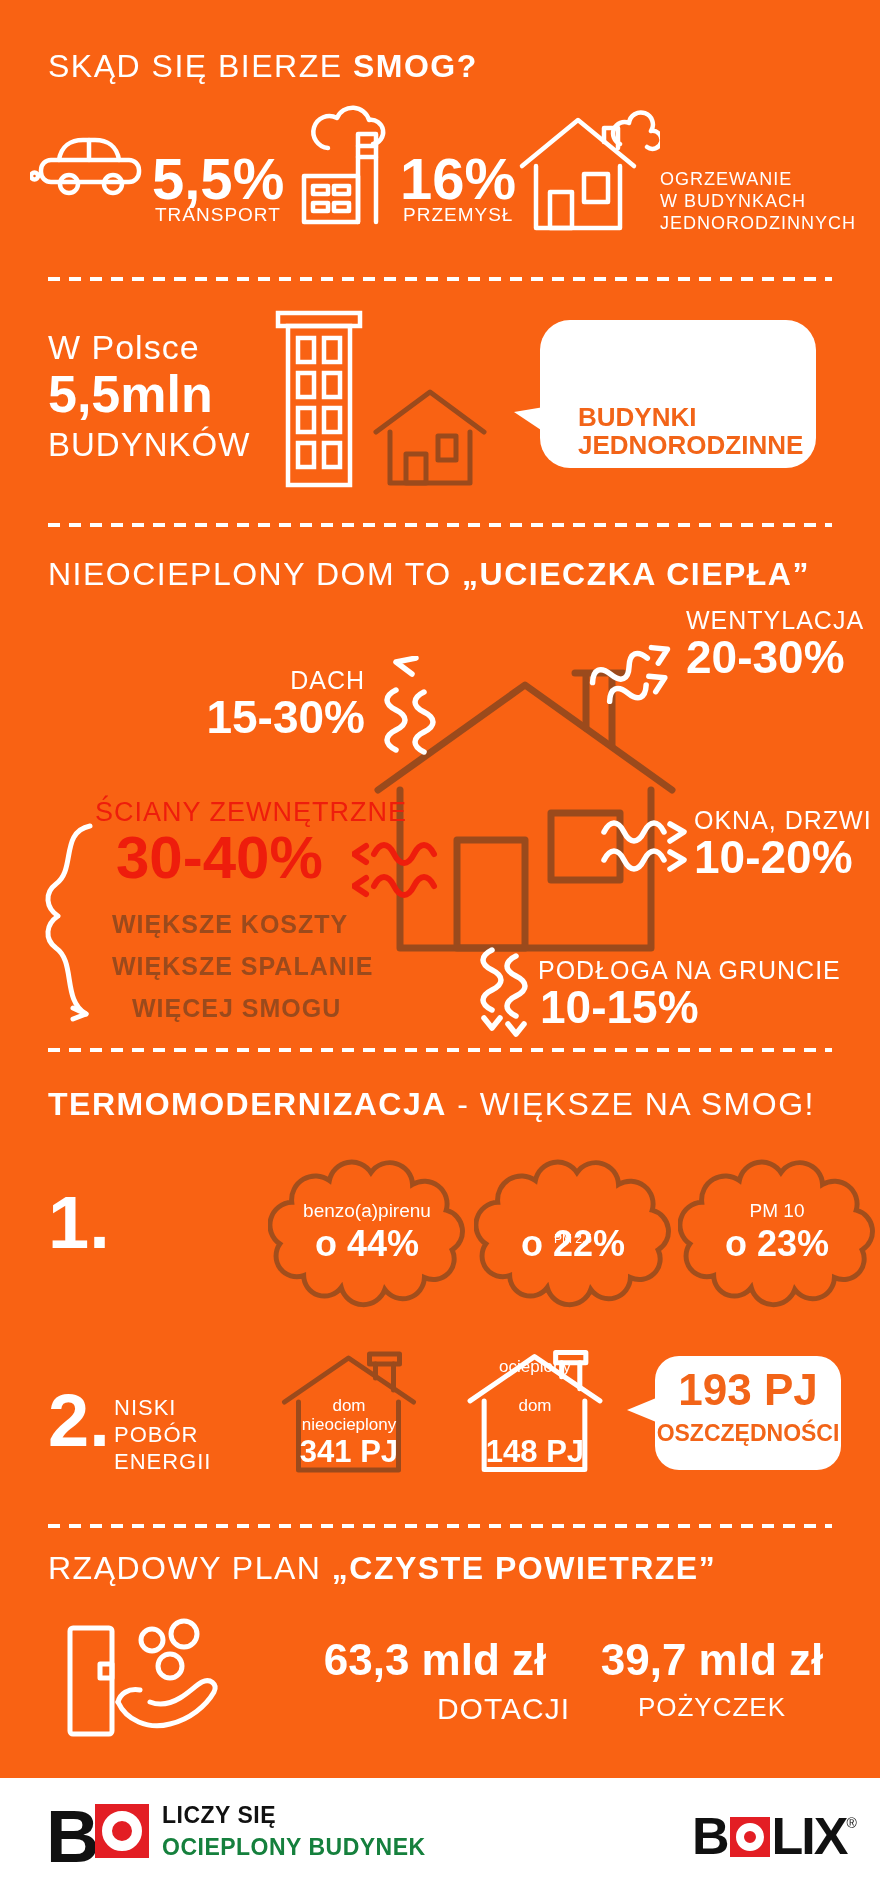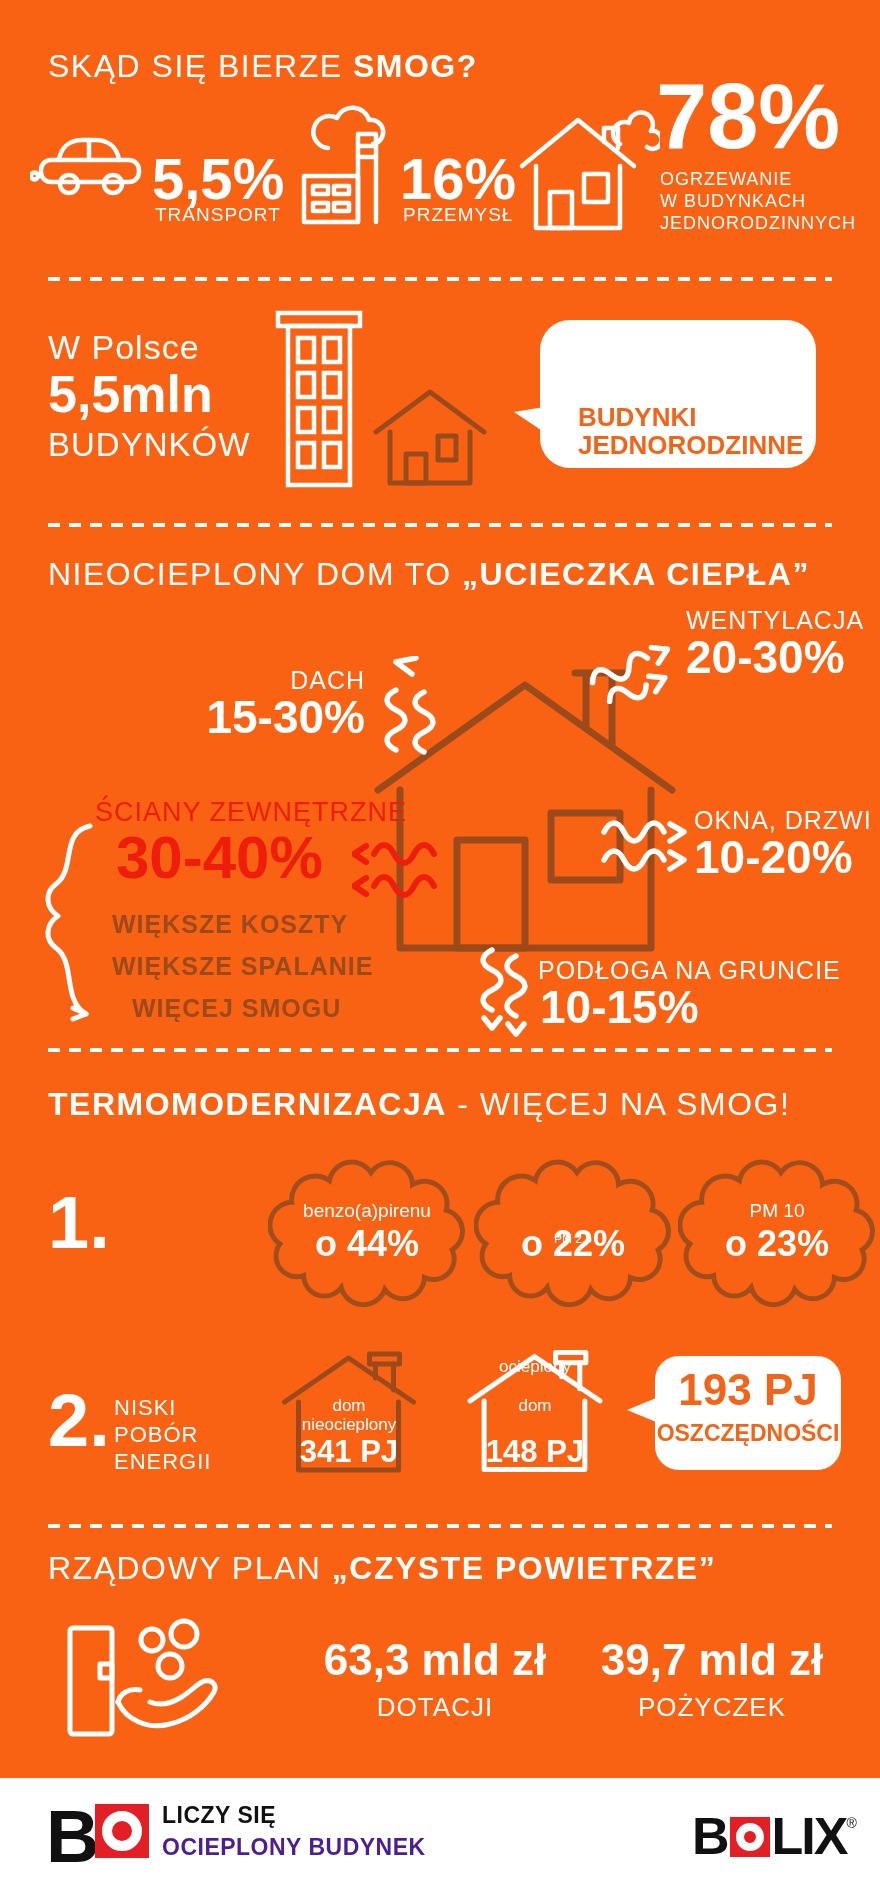--- a/index.html
+++ b/index.html
@@ -62,21 +62,20 @@
   <svg class="abs" style="left:516px;top:108px;" width="144" height="124" viewBox="0 0 144 124">
     <g fill="none" stroke="#fff" stroke-width="4.5" stroke-linecap="round" stroke-linejoin="round">
       <path d="M6 58 L62 12 L118 58"></path>
       <path d="M20 58 V120 H104 V58"></path>
       <rect x="34" y="84" width="22" height="36"></rect>
       <rect x="68" y="66" width="24" height="28"></rect>
       <path d="M88 34 V20 H102 V40"></path>
       <path d="M104 36 A11 11 0 1 1 113 15 A12 12 0 1 1 135 23 A9 9 0 1 1 131 39"></path>
     </g>
   </svg>
-  <div class="abs big" style="left:656px;top:70px;font-size:92px;">78%</div>
   <div class="abs lbl" style="left:660px;top:168px;font-size:18px;line-height:22px;">
     <div>OGRZEWANIE</div>
     <div>W BUDYNKACH</div>
     <div>JEDNORODZINNYCH</div>
   </div>
 
   <div class="dash" style="top:277px;"></div>
 
   <div class="abs" style="left:48px;top:328px;font-size:34px;letter-spacing:1px;">W Polsce</div>
   <div class="abs big" style="left:48px;top:368px;font-size:52px;">5,5mln</div>
@@ -190,21 +189,21 @@
       <path d="M8 72 L16 82 L24 72"></path>
       <path d="M40 10 C28 16 28 24 40 30 C52 36 52 44 40 50 C28 56 28 64 40 70"></path>
       <path d="M32 78 L40 88 L48 78"></path>
     </g>
   </svg>
 
   <div class="dash" style="top:1048px;"></div>
 
   <div class="abs ttl" style="left:48px;top:1086px;">
     <b>TERMOMODERNIZACJA</b>
-    <span>- WIĘCEJ NA SMOG!</span>
+    <span>- WIĘKSZE NA SMOG!</span>
   </div>
 
   <div class="abs big" style="left:48px;top:1186px;font-size:74px;">1.</div>
 
   <svg class="abs" style="left:268px;top:1158px;" width="198" height="150" viewBox="0 0 200 150">
     <path fill="none" stroke="#A24E1C" stroke-width="5" d="M36 118 A21 21 0 0 1 12 86 A23 23 0 0 1 24 44 A24 24 0 0 1 62 22 A23 23 0 0 1 104 14 A23 23 0 0 1 146 26 A23 23 0 0 1 180 52 A22 22 0 0 1 186 92 A21 21 0 0 1 158 120 A22 22 0 0 1 118 132 A23 23 0 0 1 74 130 A21 21 0 0 1 36 118 Z"></path>
   </svg>
   <div class="cloud-txt" style="left:268px;top:1200px;width:198px;font-size:19px;">benzo(a)pirenu</div>
   <div class="cloud-txt big" style="left:268px;top:1226px;width:198px;font-size:36px;">o 44%</div>
 
@@ -270,31 +269,31 @@
       <rect x="40" y="48" width="12" height="14"></rect>
       <circle cx="92" cy="24" r="11"></circle>
       <circle cx="124" cy="18" r="13"></circle>
       <circle cx="110" cy="50" r="12"></circle>
       <path d="M58 86 C66 104 88 114 110 108 C130 103 146 90 154 76 C158 68 150 62 142 66 C136 69 130 76 120 82 C110 88 100 90 90 86"></path>
       <path d="M58 86 C60 78 68 72 80 74"></path>
     </g>
   </svg>
 
   <div class="abs big" style="left:300px;top:1638px;width:270px;text-align:center;font-size:44px;">63,3 mld zł</div>
-  <div class="abs lbl" style="left:300px;top:1692px;width:270px;text-align:center;font-size:26px;">DOTACJI</div>
+  <div class="abs lbl" style="left:300px;top:1692px;width:270px;text-align:right;font-size:30px;">DOTACJI</div>
   <div class="abs big" style="left:582px;top:1638px;width:260px;text-align:center;font-size:44px;">39,7 mld zł</div>
   <div class="abs lbl" style="left:582px;top:1692px;width:260px;text-align:center;font-size:26px;">POŻYCZEK</div>
 
   <div class="footer">
     <div class="abs" style="left:46px;top:22px;font-size:74px;font-weight:700;color:#111;line-height:1;letter-spacing:-3px;">B</div>
     <div class="abs" style="left:95px;top:26px;width:54px;height:54px;background:#E31E24;">
       <div class="ring" style="left:7px;top:7px;width:20px;height:20px;"></div>
     </div>
     <div class="abs" style="left:162px;top:24px;font-size:23px;font-weight:700;color:#111;letter-spacing:0.5px;">LICZY SIĘ</div>
-    <div class="abs" style="left:162px;top:56px;font-size:23px;font-weight:700;color:#4c1d95;letter-spacing:0.5px;">OCIEPLONY BUDYNEK</div>
+    <div class="abs" style="left:162px;top:56px;font-size:23px;font-weight:700;color:#15803d;letter-spacing:0.5px;">OCIEPLONY BUDYNEK</div>
 
     <div class="abs" style="left:692px;top:38px;display:flex;align-items:center;">
       <span style="font-size:52px;font-weight:700;color:#111;line-height:0.8;letter-spacing:-2px;">B</span>
       <span style="position:relative;display:inline-block;width:40px;height:40px;background:#E31E24;margin:0 2px;">
         <span class="ring" style="left:6px;top:6px;width:12px;height:12px;border-width:8px;"></span>
       </span>
       <span style="font-size:52px;font-weight:700;color:#111;line-height:0.8;letter-spacing:-2px;">LIX</span>
       <sup style="font-size:14px;color:#111;vertical-align:top;position:relative;top:-14px;">®</sup>
     </div>
   </div>

